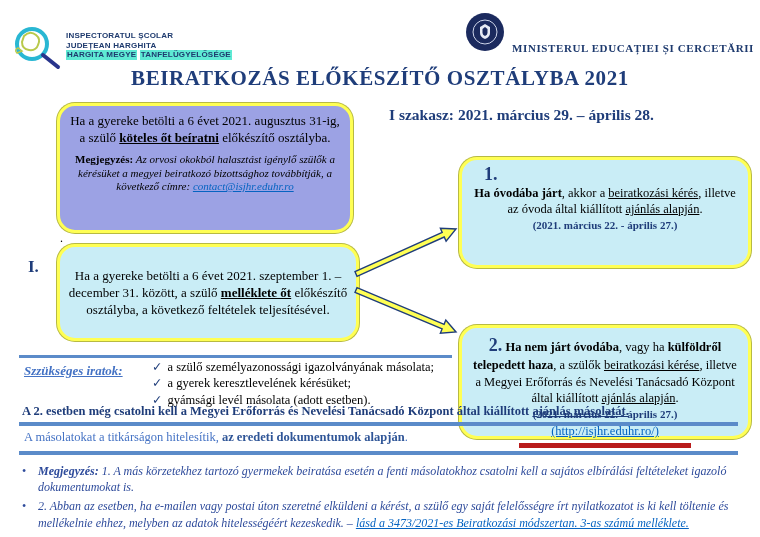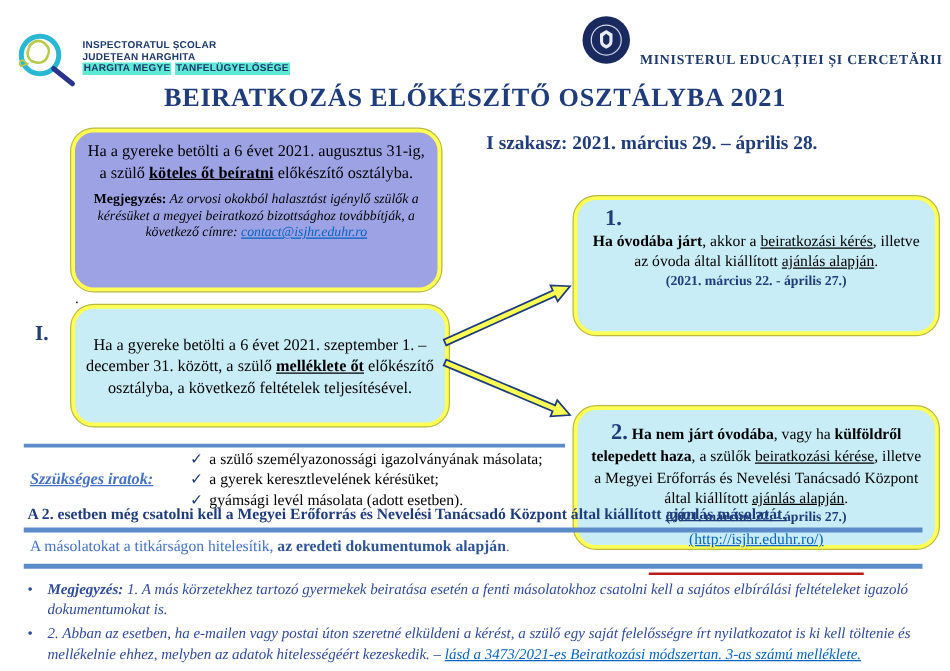--- a/index.html
+++ b/index.html
@@ -37,32 +37,32 @@
   .un { text-decoration:underline; }
   .b  { font-weight:bold; }
   
   .opt1-box { left:459px; top:157px; width:292px; height:111px; padding:5px 8px 4px; }
   .opt1-num { margin-left:14px; font-size:18px; font-weight:bold; color:#1F3D7A; line-height:1.1; }
   .opt-text { text-align:center; font-size:12.5px; line-height:1.3; }
   .opt-date { text-align:center; font-size:11px; font-weight:bold; color:#1F3D7A; margin-top:2px; }
   .opt2-box { left:459px; top:281px; width:292px; height:114px; padding:6px 8px 4px;margin-top:44px; }
   .opt2-num { font-size:18px; font-weight:bold; color:#1F3D7A; }
   .opt-link-row { text-align:center; margin-top:4px; font-size:12.5px; }
-  .opt-link-pad { display:inline-block; border-bottom:2px solid #b91c1c; padding:0 32px 19px; }
+  .opt-link-pad { display:inline-block; border-bottom:5px solid #b91c1c; padding:0 32px 4px; }
   a.link { color:#0563C1; text-decoration:underline; cursor:pointer; }
   
   .arrows { position:absolute; left:352px; top:212px; width:112px; height:135px; }
   
   .divider { position:absolute; background:#5B8BC9; height:4px; }
   .div-top { left:19px; top:355px; width:433px; height:3px; }
   .div-mid { left:19px; top:422px; width:719px; }
   .div-bot { left:19px; top:451px; width:719px; }
   
   .docs-label { position:absolute; left:24px; top:363px; font-size:13px; font-weight:bold;
-                font-style:italic; color:#4472C4; text-decoration:underline;margin-top:12px; }
+                font-style:italic; color:#4472C4; text-decoration:underline; }
   .docs-list { position:absolute; left:152px; top:359px; font-size:12.5px; line-height:1.3; }
   .docs-list .chk { color:#1F3D7A; margin-right:5px; }
   .attach { position:absolute; left:22px; top:404px; width:710px; font-size:12.5px;
             font-weight:bold; color:#1F3D7A; }
   .certify { position:absolute; left:24px; top:430px; font-size:12.5px; color:#4472C4; }
   .certify .b2 { font-weight:bold; color:#2F5597; }
   
   .notes { position:absolute; left:22px; top:463px; width:726px; color:#2E4B9B;
            font-size:12px; line-height:1.35; }
   .note-row { display:flex; margin-bottom:3px; }

